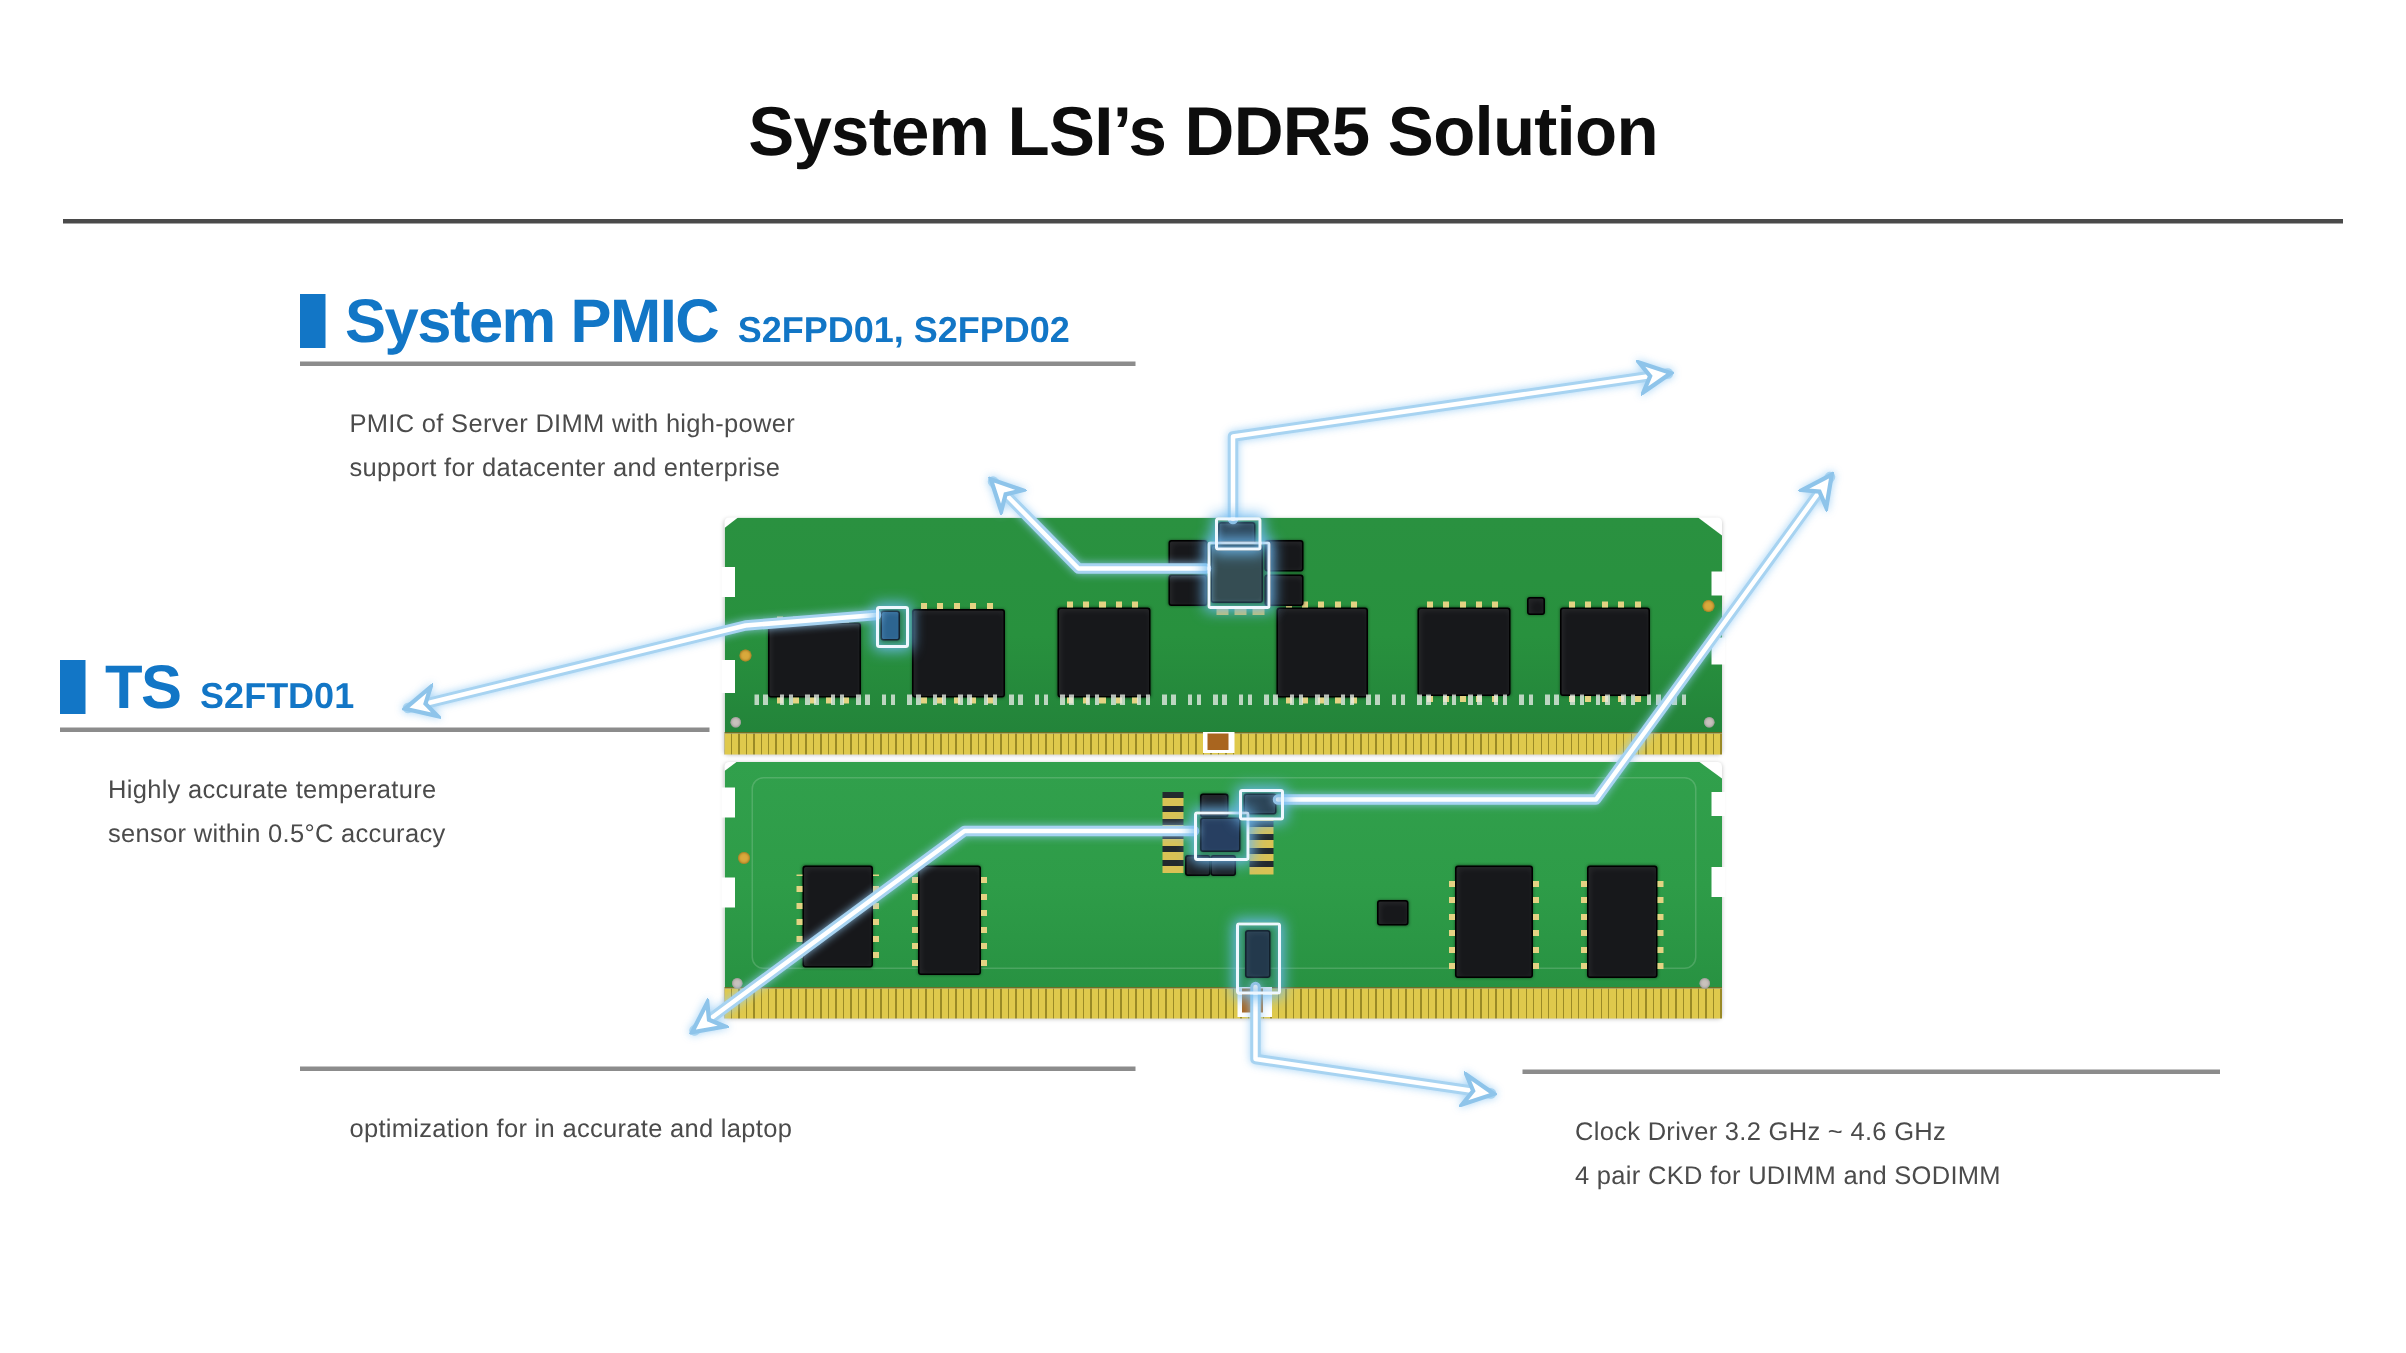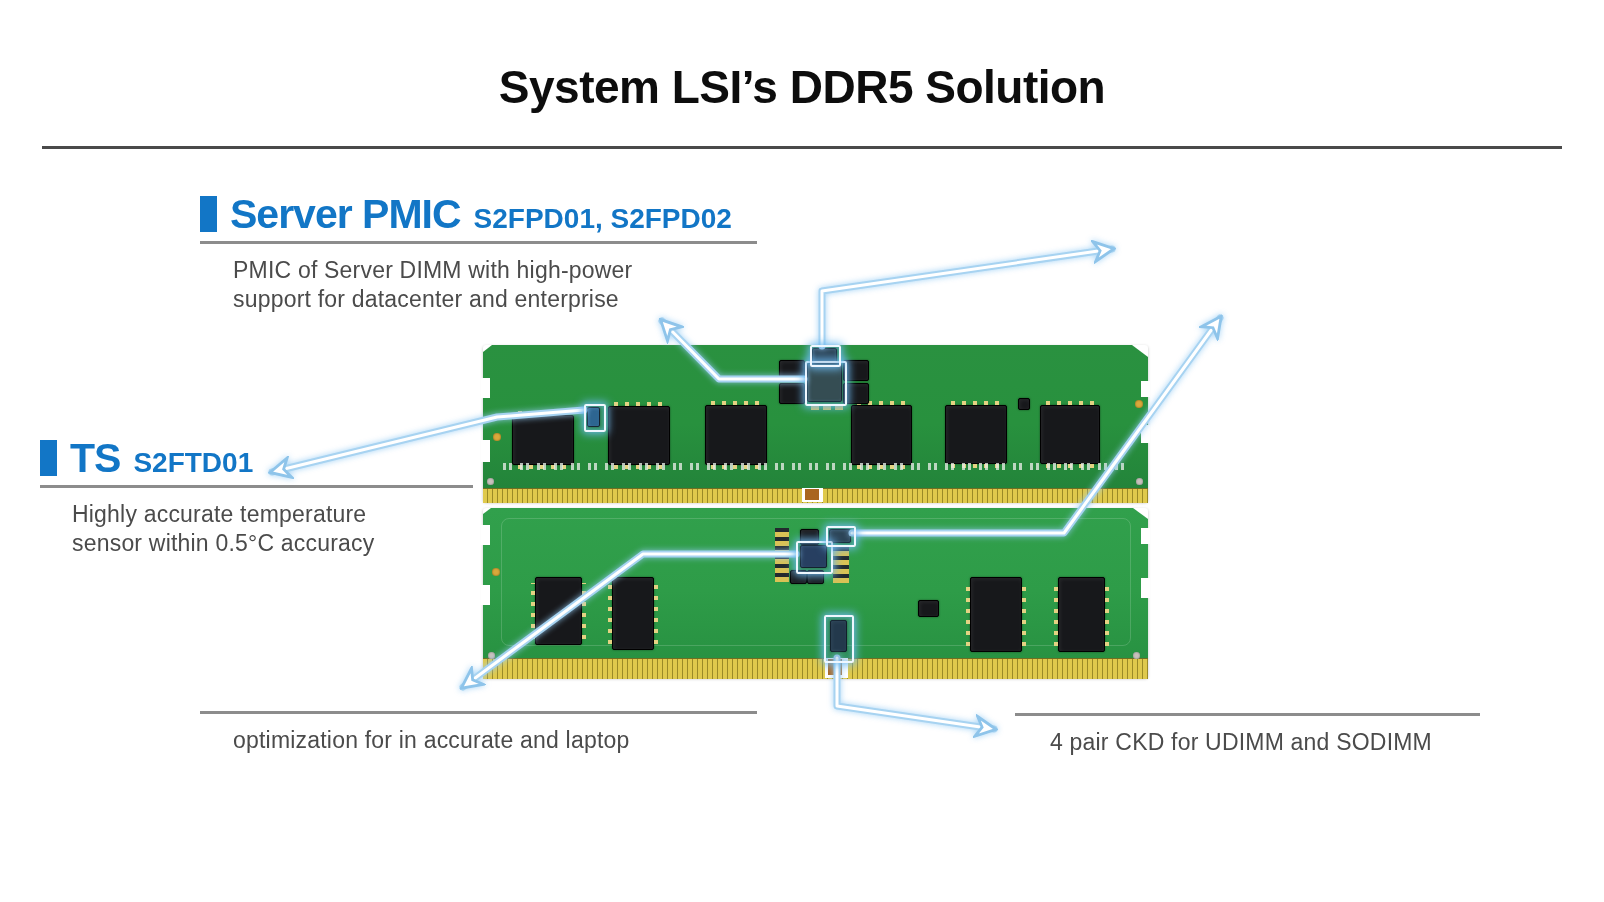--- a/index.html
+++ b/index.html
@@ -9,23 +9,23 @@
   
   .title{position:absolute;top:60px;left:0;width:100%;text-align:center;
          font-size:46px;font-weight:bold;letter-spacing:-0.5px;color:#0d0d0d;}
   .title-rule{position:absolute;top:146px;left:42px;width:1520px;height:3px;background:#4a4a4a;}
 
   
   .callout{position:absolute;z-index:4;}
   .co-head{display:flex;align-items:baseline;gap:13px;white-space:nowrap;}
   .bullet{align-self:center;flex:0 0 17px;width:17px;height:36px;background:#1276c6;}
   .co-name{font-size:41px;font-weight:bold;color:#1276c6;letter-spacing:-1px;line-height:44px;}
-  .co-code{font-size:28px;font-weight:bold;color:#1276c6;letter-spacing:0;}
+  .co-code{font-size:24px;font-weight:bold;color:#1276c6;letter-spacing:0;}
   .co-rule{margin-top:5px;height:3px;background:#8c8c8c;}
-  .co-desc{margin-top:12px;font-size:23px;color:#4b4b4b;line-height:29px;letter-spacing:0.2px;}
+  .co-desc{margin-top:24px;font-size:17px;color:#4b4b4b;line-height:29px;letter-spacing:0.2px;}
 
   
   .board{position:absolute;z-index:1;border-radius:3px;
          box-shadow:0 1px 3px rgba(0,0,0,.25);}
   .board .pcb{position:absolute;inset:0;}
   .pcb-top{background:linear-gradient(180deg,#2a9140 0%,#28913e 55%,#23843a 100%);
            clip-path:polygon(0 7px,9px 0,calc(100% - 16px) 0,100% 12px,100% 100%,0 100%);}
   .pcb-bot{background:linear-gradient(180deg,#31a04c 0%,#2e9c48 55%,#289242 100%);
            clip-path:polygon(0 6px,8px 0,calc(100% - 15px) 0,100% 11px,100% 100%,0 100%);}
   .inset-line{position:absolute;border:1px solid rgba(255,255,255,.16);border-radius:8px;}
@@ -69,21 +69,21 @@
 <body>
 
 <div id="stage">
 
   <div class="title">System LSI’s DDR5 Solution</div>
   <div class="title-rule"></div>
 
   <div class="callout" style="left:200px;top:192px;width:557px">
     <div class="co-head">
       <span class="bullet"></span>
-      <span class="co-name">Server PMIC</span>
+      <span class="co-name">System PMIC</span>
       <span class="co-code">S2FPD01, S2FPD02</span>
     </div>
     <div class="co-rule"></div>
     <div class="co-desc" style="padding-left:33px">
       <div>PMIC of Server DIMM with high-power</div>
       <div>support for datacenter and enterprise</div>
     </div>
   </div>
 
 
@@ -103,20 +103,21 @@
   <div class="callout" style="left:200px;top:706px;width:557px">
     <div class="co-rule"></div>
     <div class="co-desc" style="padding-left:33px">
       <div>optimization for in accurate and laptop</div>
     </div>
   </div>
 
   <div class="callout" style="left:1015px;top:708px;width:465px">
     <div class="co-rule"></div>
     <div class="co-desc" style="padding-left:35px">
+      <div>Clock Driver 3.2 GHz ~ 4.6 GHz</div>
       <div>4 pair CKD for UDIMM and SODIMM</div>
     </div>
   </div>
 
   <div class="board" style="left:483px;top:345px;width:665px;height:157px">
     <div class="pcb pcb-top" style="height:143px"></div>
 
     <div class="edge-notch" style="left:-2px;top:33px;width:9px;height:20px"></div>
     <div class="edge-notch" style="left:-2px;top:95px;width:9px;height:22px"></div>
     <div class="edge-notch" style="left:658px;top:36px;width:9px;height:16px"></div>

